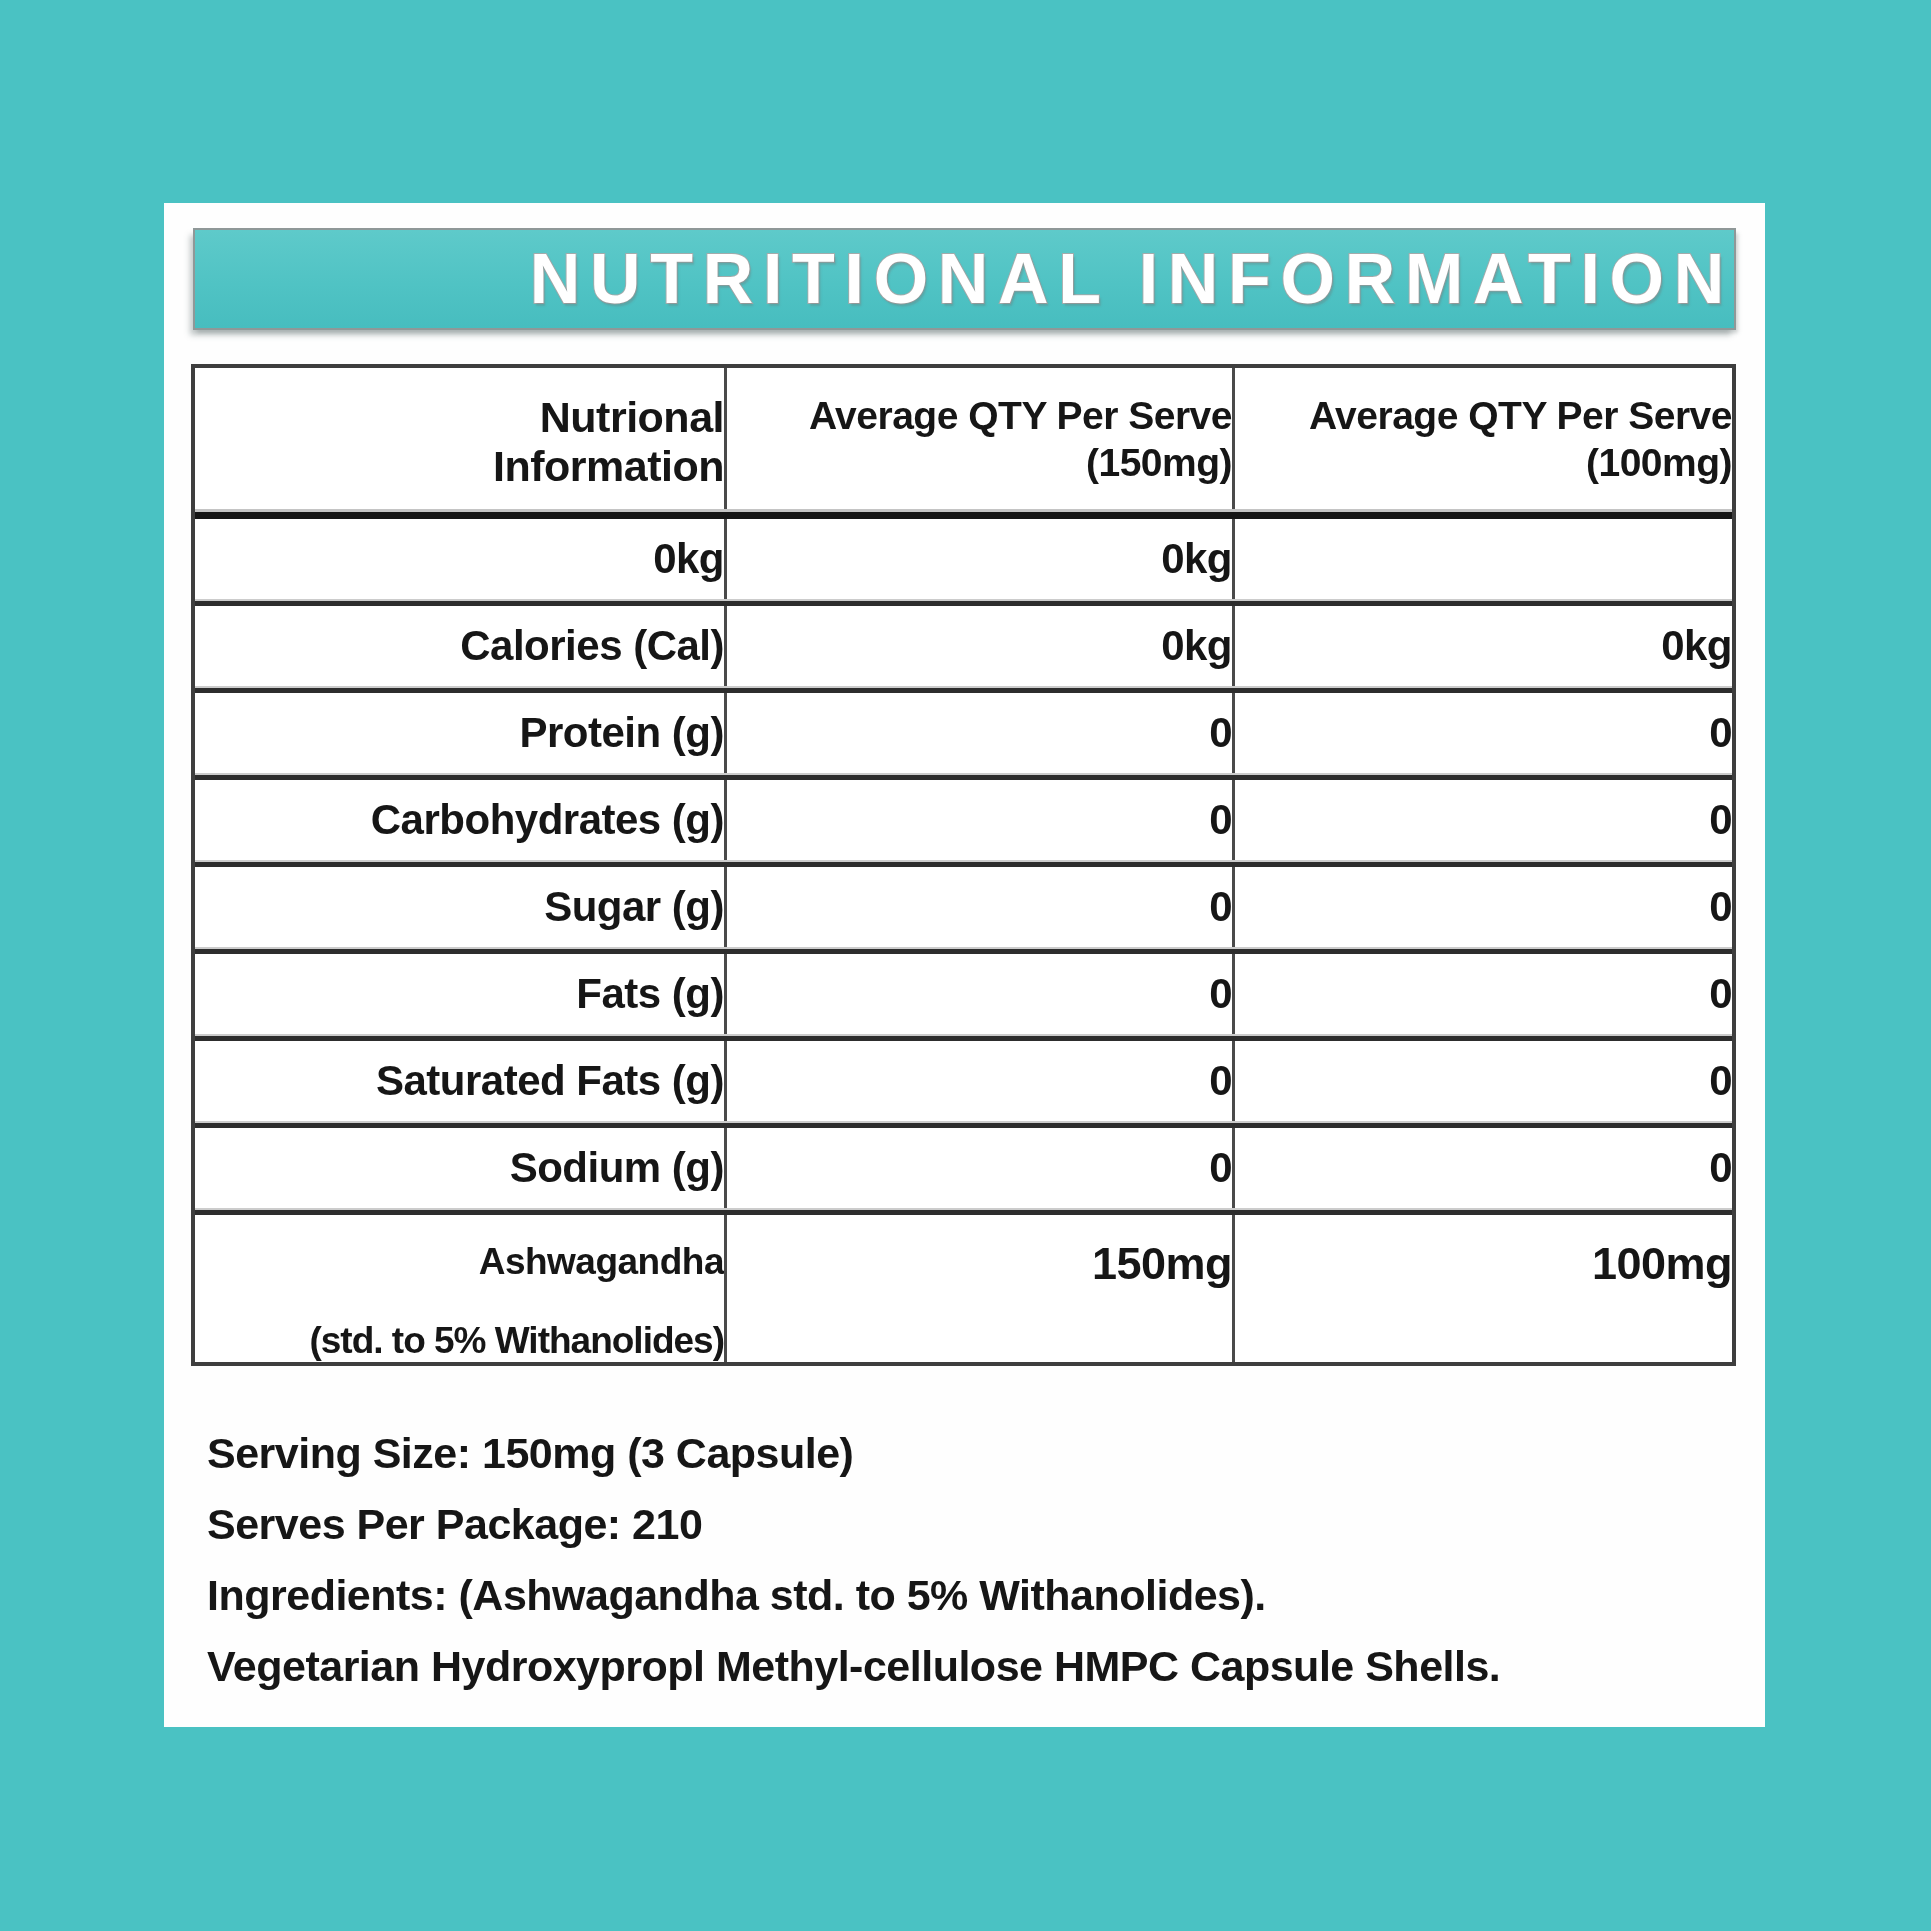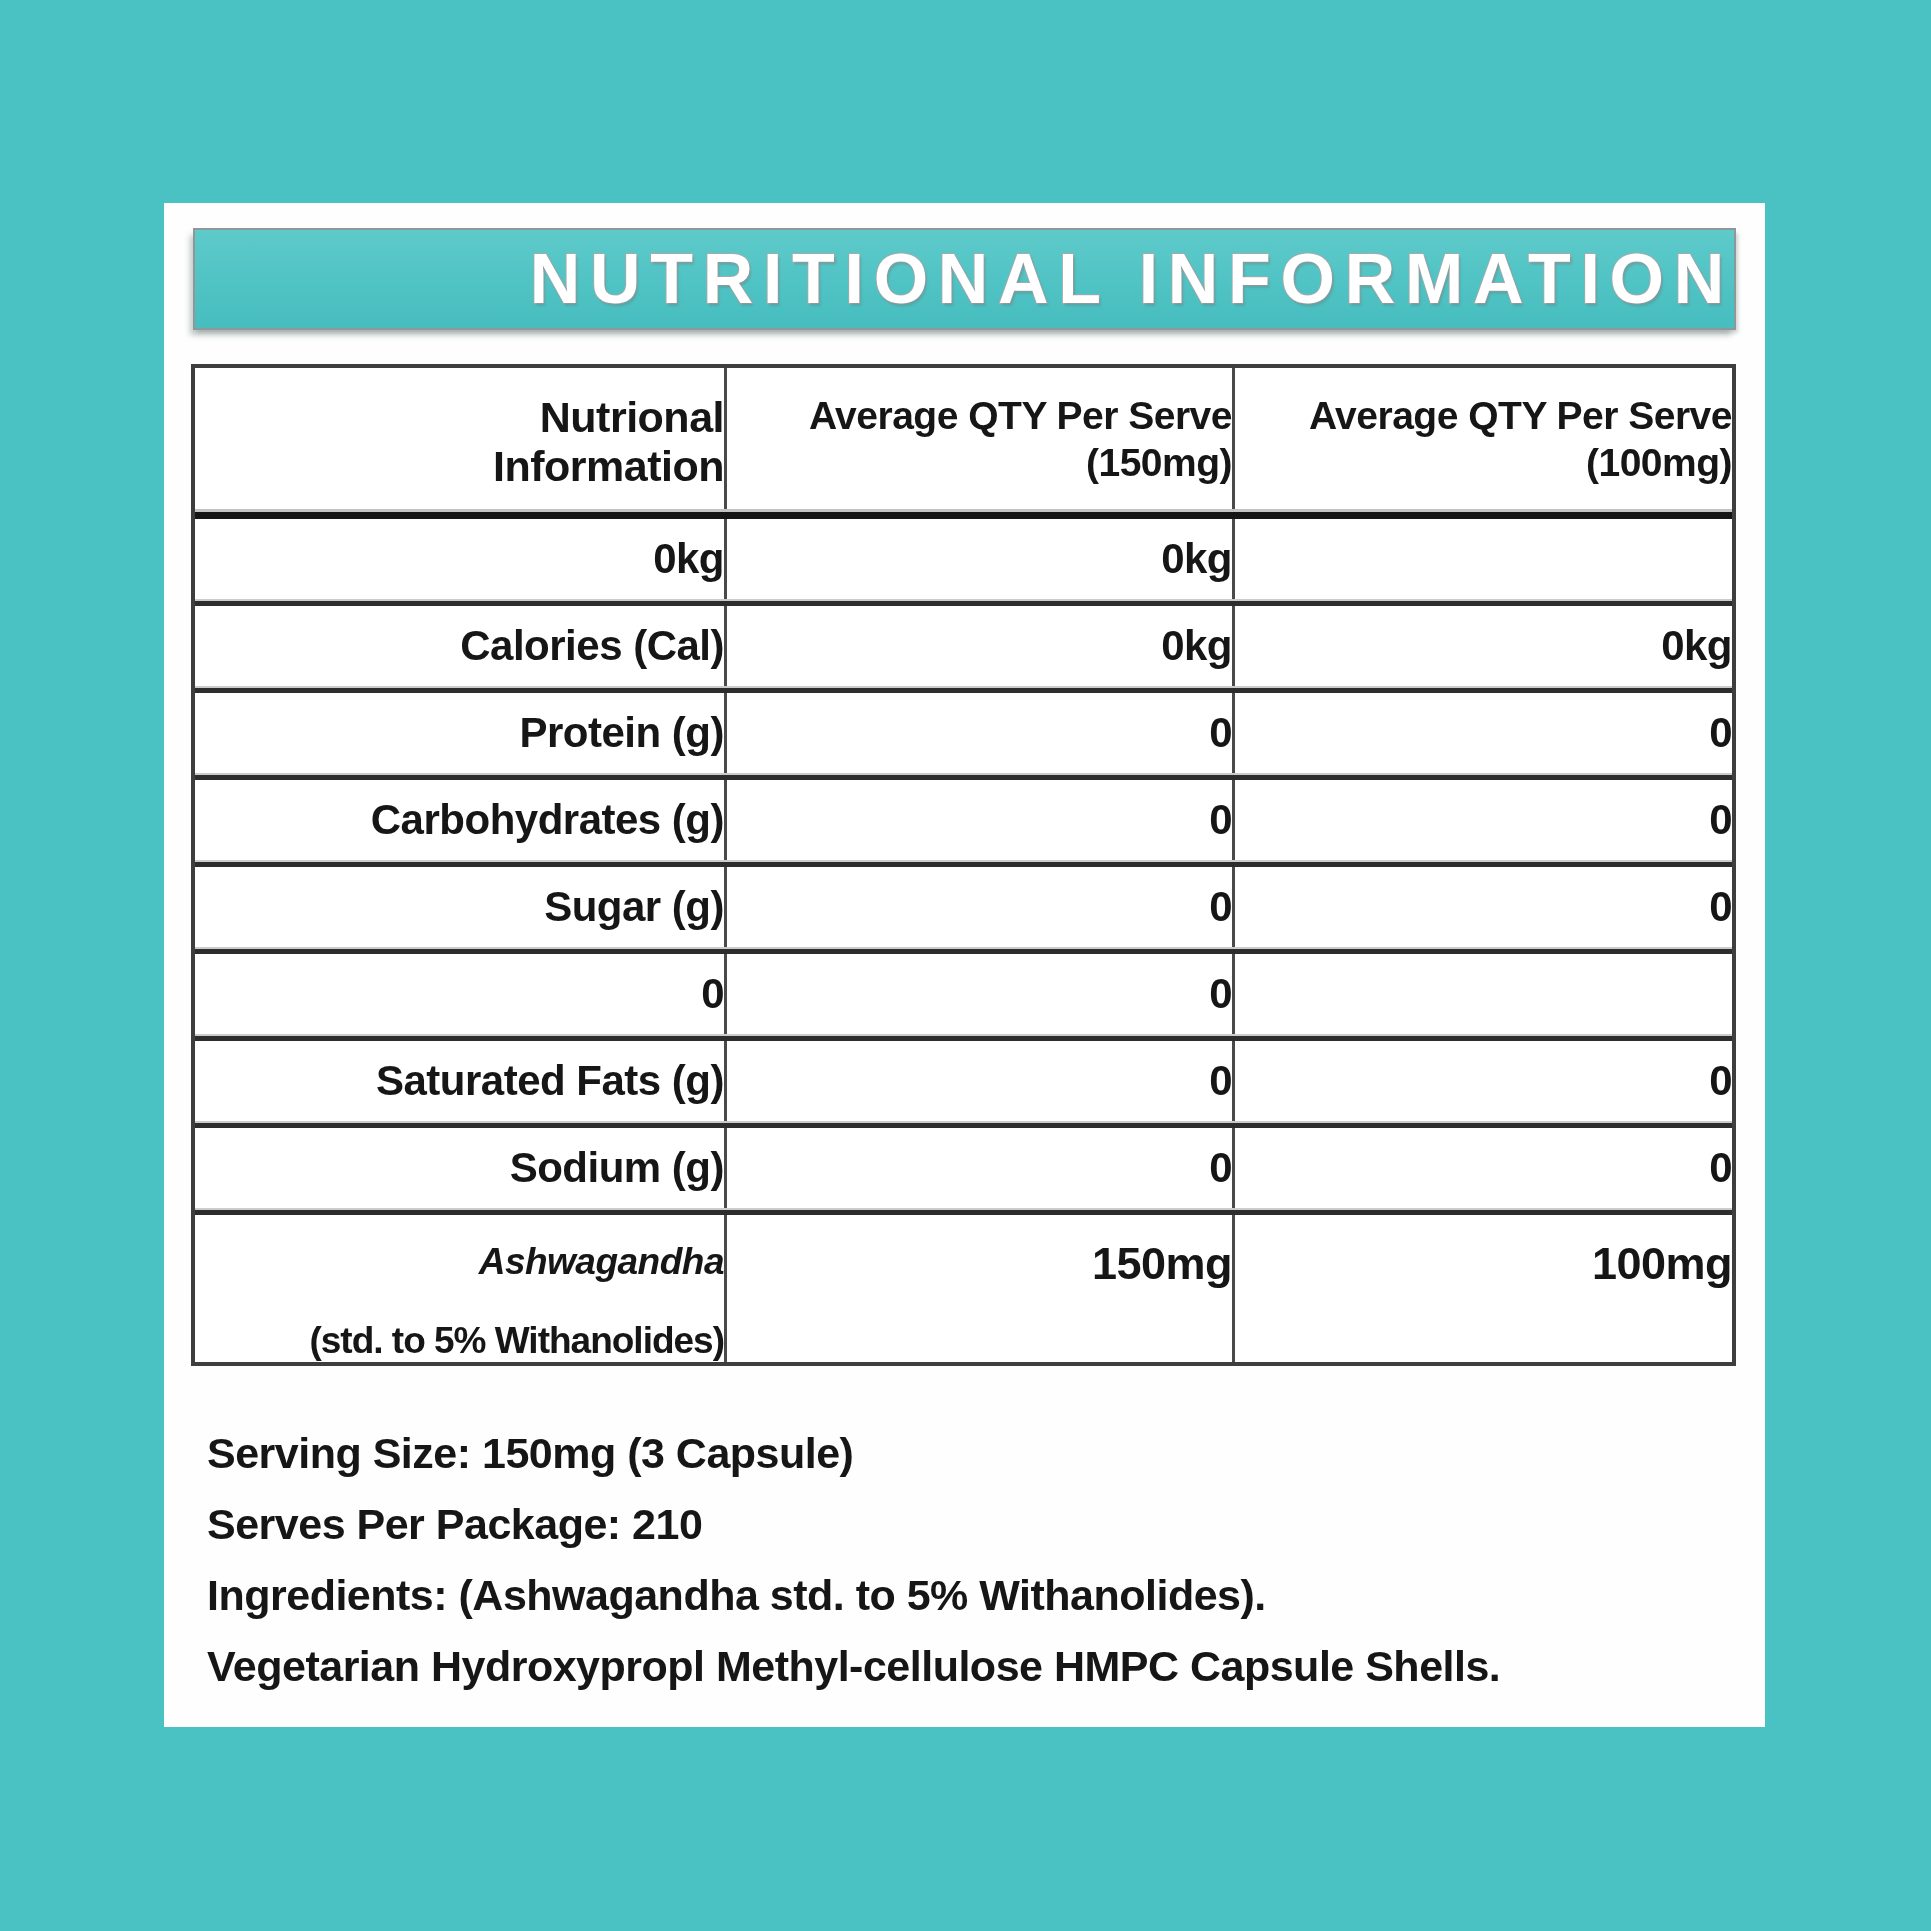--- a/index.html
+++ b/index.html
@@ -118,21 +118,21 @@
   .data .cell {
     font-weight: bold;
     font-size: 42px;
   }
 
   .last .cell {
     justify-content: flex-start;
     padding-top: 23px;
     font-weight: bold;
   }
-  .last .cell .main-label { font-size: 37px; line-height: 1.3; font-style: italic; }
+  .last .cell .main-label { font-size: 37px; line-height: 1.3; }
   .last .cell .sub-label  { font-size: 37px; margin-top: 34px; letter-spacing: -1px; }
   .last .cell .value      { font-size: 45px; }
 
   
   .footer-block {
     position: absolute;
     left: 43px;
     top: 1215px;
     width: 1526px;
     font-weight: bold;
@@ -200,20 +200,21 @@
     <div class="sep"></div>
 
     <div class="t-row data">
       <div class="cell c1">Sugar (g)</div>
       <div class="cell c2">0</div>
       <div class="cell c3">0</div>
     </div>
     <div class="sep"></div>
 
     <div class="t-row data">
+      <div class="cell c1">Fats (g)</div>
       <div class="cell c2">0</div>
       <div class="cell c3">0</div>
     </div>
     <div class="sep"></div>
 
     <div class="t-row data">
       <div class="cell c1">Saturated Fats (g)</div>
       <div class="cell c2">0</div>
       <div class="cell c3">0</div>
     </div>

